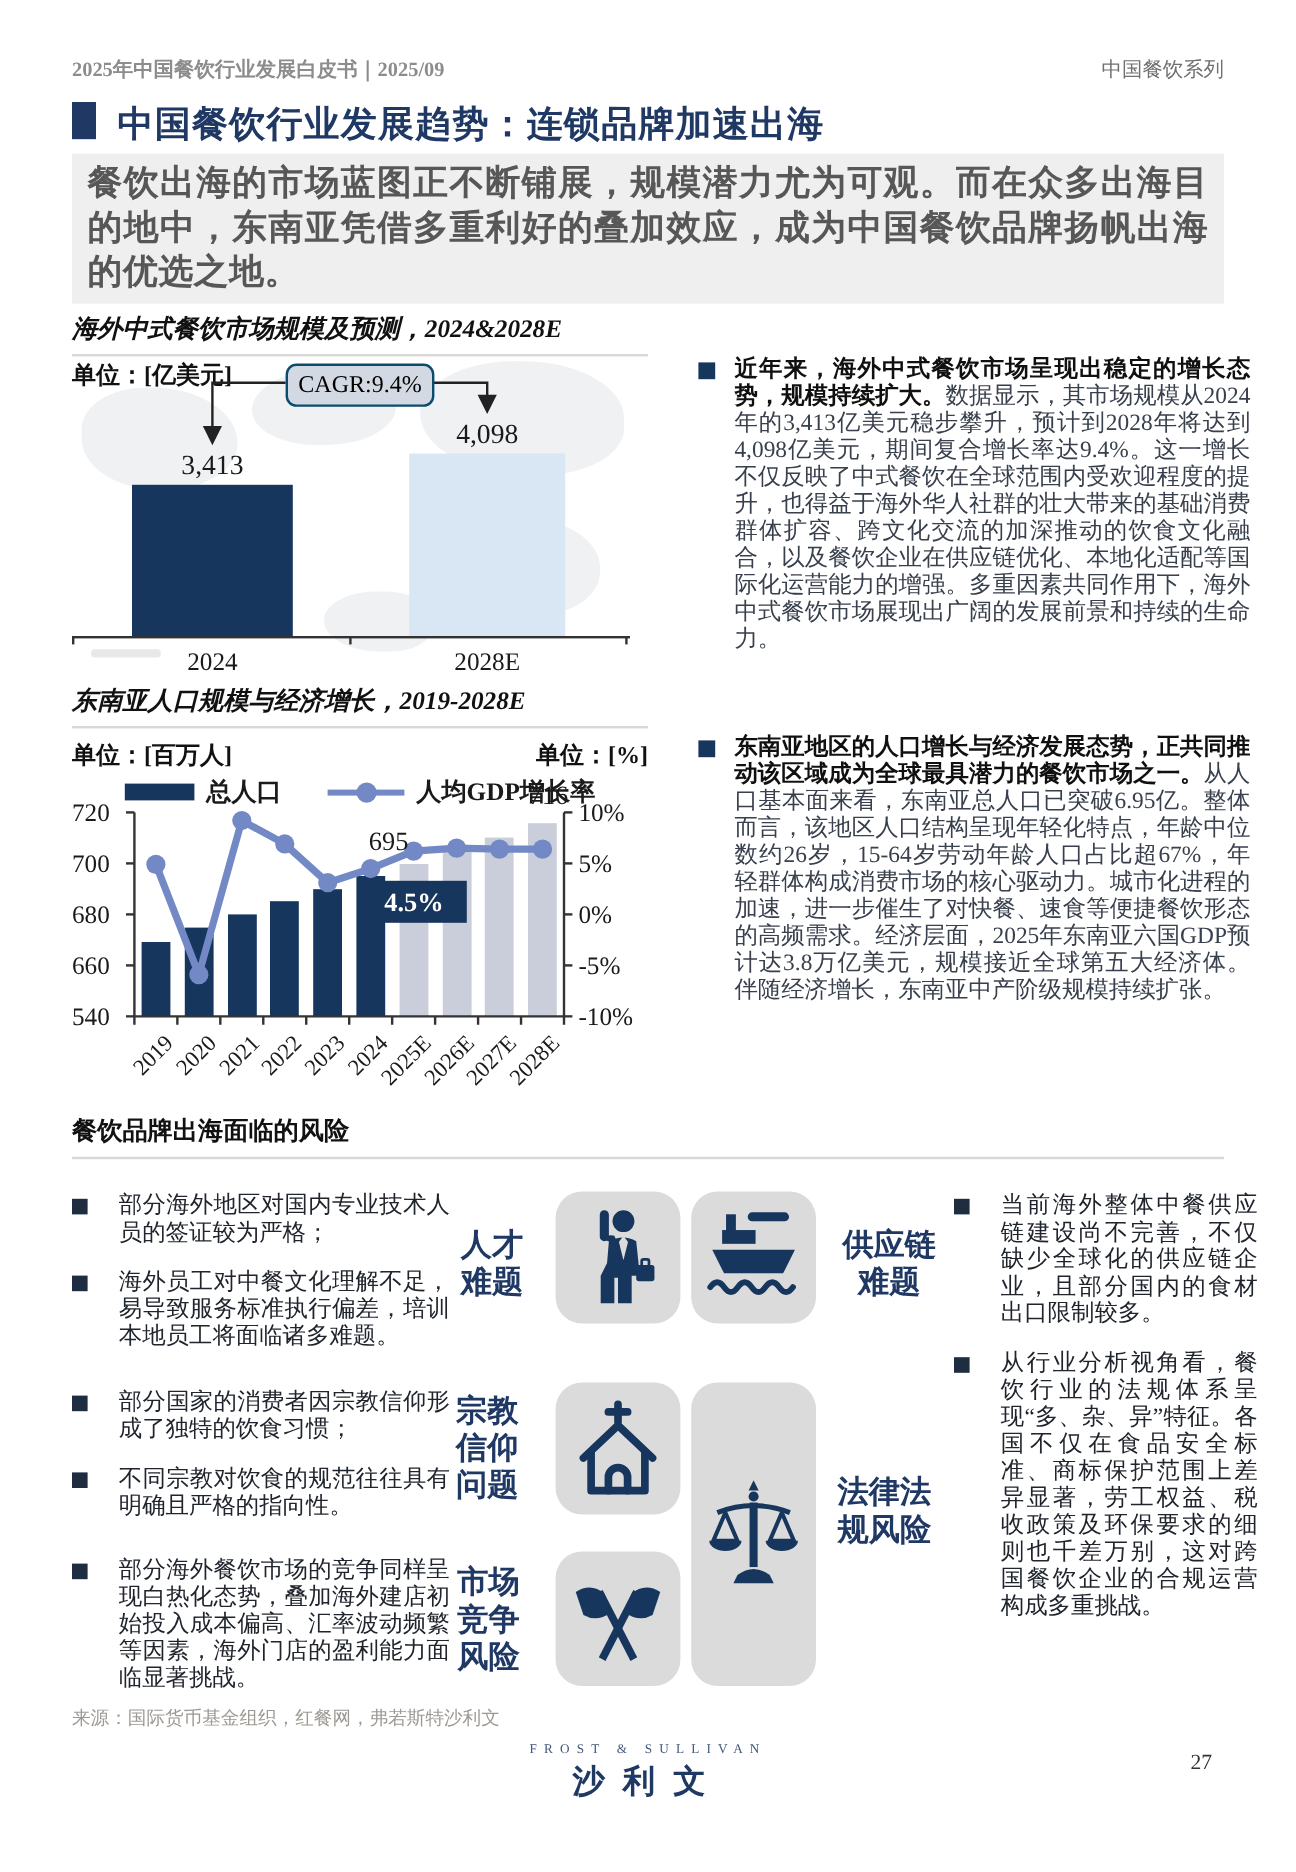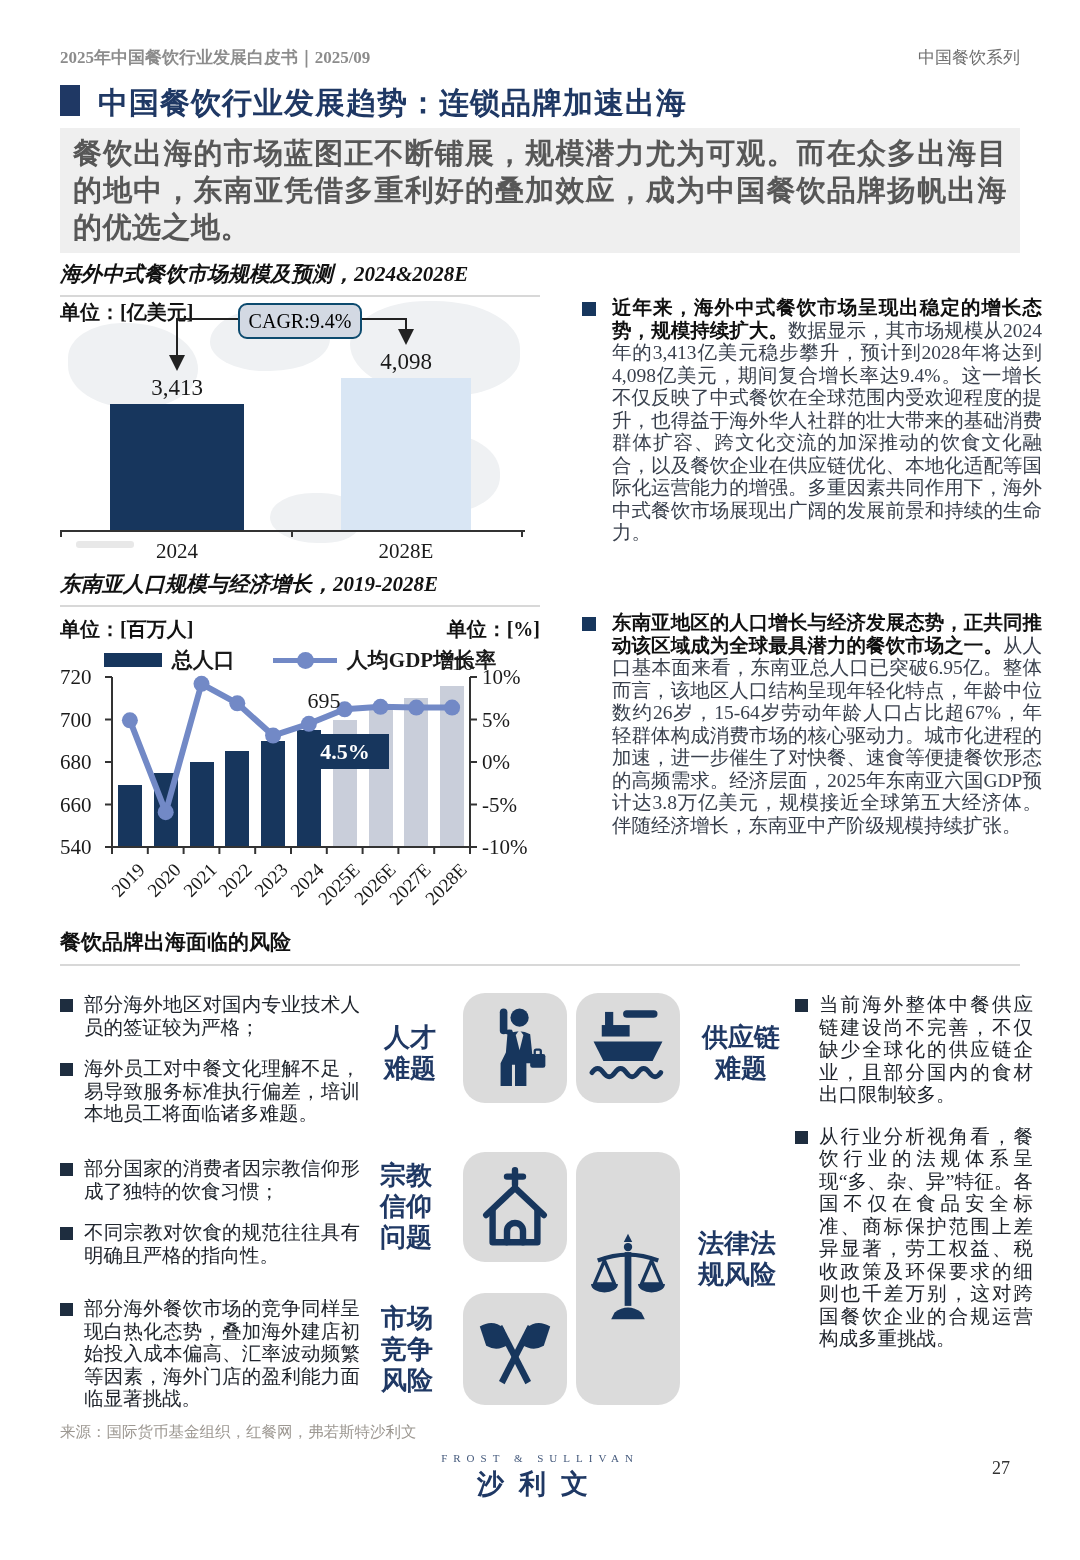--- a/index.html
+++ b/index.html
@@ -51,21 +51,21 @@
               font-weight:bold;display:flex;align-items:center;justify-content:center;}
   .legend{display:flex;justify-content:center;align-items:center;gap:38px;}
   .leg-item{display:flex;align-items:center;gap:10px;font-size:21px;font-weight:600;}
   .leg-bar{width:58px;height:14px;background:#17365D;}
   .leg-line{position:relative;width:64px;height:18px;}
   .leg-line .ln{position:absolute;top:7px;left:0;width:64px;height:5px;background:#7289C6;}
   .leg-line .dot{position:absolute;top:1px;left:24px;width:17px;height:17px;border-radius:50%;background:#7289C6;}
   
   .risk-title{font-size:21px;font-weight:bold;color:#111;border-bottom:2px solid #D8D8D8;
               padding-bottom:8px;width:960px;}
-  .bullets .bullet{display:flex;gap:11px;margin-bottom:19px;}
+  .bullets .bullet{display:flex;gap:26px;margin-bottom:19px;}
   .bullets .sq{flex:0 0 13px;width:13px;height:13px;background:#1E2D3F;margin-top:5px;}
   .bullets .btxt{font-size:19.5px;line-height:22.5px;text-align:justify;color:#20252D;}
   .lcol .btxt{width:276px;}
   .rcol .btxt{width:214px;}
   .risk-label{color:#1F3864;font-weight:bold;font-size:26px;line-height:31px;}
   .tile{position:absolute;background:#DBDBDB;border-radius:22px;display:flex;
         align-items:center;justify-content:center;}
   .tile svg{display:block;}
   
   .source{font-size:15.5px;color:#9D9892;}

